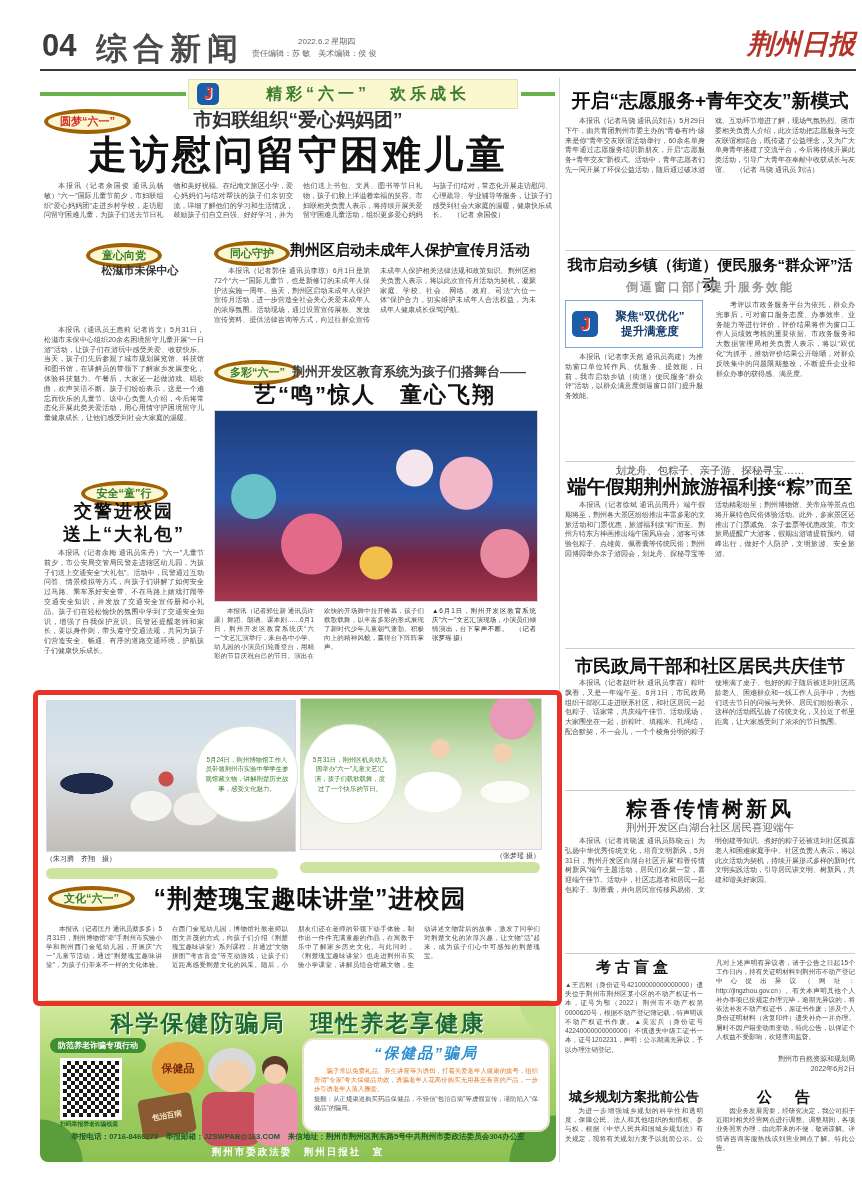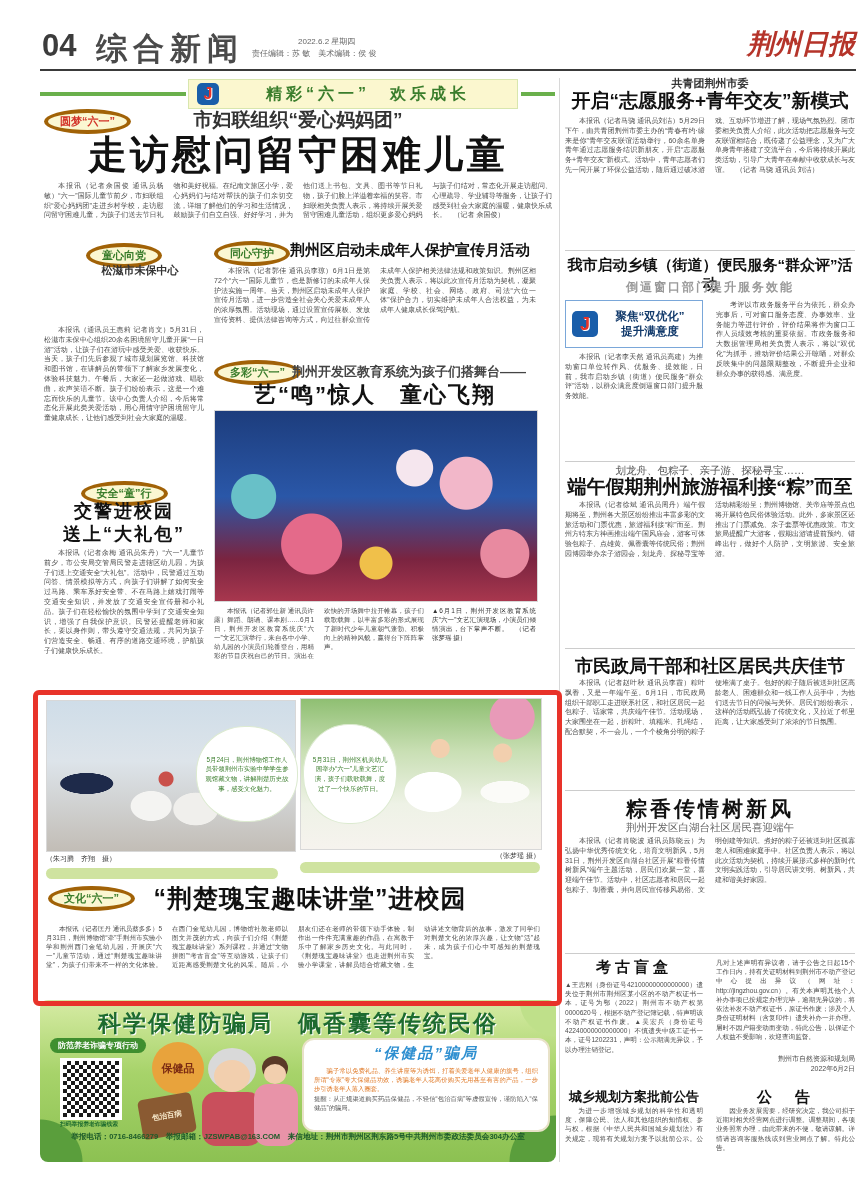--- a/index.html
+++ b/index.html
@@ -118,21 +118,21 @@
 
   <div class="abs" style="left:48px;top:886px;z-index:3;"><span class="tag">文化“六一”</span></div>
   <div class="abs center headline" style="left:110px;top:882px;width:400px;font-size:25px;letter-spacing:1px;z-index:3;">“荆楚瑰宝趣味讲堂”进校园</div>
   <div class="abs body-txt c4" style="left:46px;top:924px;width:494px;height:60px;font-size:6.5px;z-index:3;">本报讯（记者匡丹 通讯员蔡多多）5月31日，荆州博物馆“牵”手荆州市实验小学和荆州西门金笔幼儿园，开展庆“六一”儿童节活动，通过“荆楚瑰宝趣味讲堂”，为孩子们带来不一样的文化体验。在西门金笔幼儿园，博物馆社教老师以图文并茂的方式，向孩子们介绍《荆楚瑰宝趣味讲堂》系列课程，并通过“文物拼图”“考古盲盒”等互动游戏，让孩子们近距离感受荆楚文化的风采。随后，小朋友们还在老师的带领下动手体验，制作出一件件充满童趣的作品，在寓教于乐中了解家乡历史文化。与此同时，《荆楚瑰宝趣味讲堂》也走进荆州市实验小学课堂，讲解员结合馆藏文物，生动讲述文物背后的故事，激发了同学们对荆楚文化的浓厚兴趣，让文物“活”起来，成为孩子们心中可感知的荆楚瑰宝。</div>
 
   <div class="abs" style="left:40px;top:1000px;width:516px;height:162px;border-radius:8px;overflow:hidden;background:
         radial-gradient(circle at 0% 100%, #5a9e3c 0 42px, rgba(0,0,0,0) 43px),
         radial-gradient(circle at 100% 100%, #5a9e3c 0 46px, rgba(0,0,0,0) 47px),
         radial-gradient(circle at 100% 0%, #bfe08a 0 36px, rgba(0,0,0,0) 37px),
         linear-gradient(180deg,#d6eba4 0%,#a7d36a 45%,#8cc152 100%);">
-    <div class="center" style="margin-top:8px;font-size:23px;font-weight:900;color:#1d6b2f;letter-spacing:2px;text-shadow:1px 1px 0 #ffffff;">科学保健防骗局　佩香囊等传统民俗</div>
+    <div class="center" style="margin-top:8px;font-size:23px;font-weight:900;color:#1d6b2f;letter-spacing:2px;text-shadow:1px 1px 0 #ffffff;">科学保健防骗局　理性养老享健康</div>
 
     <div class="abs" style="left:10px;top:38px;padding:2px 8px;background:#3f8f2f;color:#fff;font-size:8px;font-weight:bold;border-radius:9px;">防范养老诈骗专项行动</div>
     <div class="abs qr" style="left:20px;top:58px;width:56px;height:56px;">
       <div class="qr-inner"></div>
     </div>
     <div class="abs center" style="left:6px;top:120px;width:86px;font-size:5.8px;color:#1d6b2f;font-weight:bold;line-height:1.4;">扫码举报养老诈骗线索</div>
 
     <div class="abs" style="left:112px;top:42px;width:52px;height:52px;border-radius:50%;background:#e8a33c;display:flex;align-items:center;justify-content:center;font-size:11px;font-weight:900;color:#7a2a12;">保健品</div>
     <div class="abs" style="left:100px;top:96px;width:54px;height:40px;background:#8a5a32;border-radius:5px;transform:rotate(-10deg);display:flex;align-items:center;justify-content:center;font-size:7.5px;color:#f5e6c8;font-weight:bold;">包治百病</div>
 
@@ -147,23 +147,23 @@
       <div class="abs" style="left:214px;top:84px;width:44px;height:62px;background:#e893a8;border-radius:14px;"></div>
     </div>
 
     <div class="abs" style="left:262px;top:38px;width:244px;height:90px;background:#ffffff;border:2px solid #e8e2c8;border-radius:12px;overflow:hidden;">
       <div class="center" style="margin-top:4px;font-size:15px;font-weight:900;color:#2e8fd0;letter-spacing:2px;font-style:italic;">“保健品”骗局</div>
       <div style="margin:3px 10px 0 10px;font-size:6.3px;color:#e07a28;line-height:1.45;text-align:justify;text-indent:2em;">骗子常以免费礼品、养生讲座等为诱饵，打着关爱老年人健康的旗号，组织所谓“专家”夸大保健品功效，诱骗老年人花高价购买无用甚至有害的产品，一步步引诱老年人落入圈套。</div>
       <div style="margin:2px 10px 0 10px;font-size:6.3px;color:#555;line-height:1.4;text-align:justify;">提醒：从正规渠道购买药品保健品，不轻信“包治百病”等虚假宣传，谨防陷入“保健品”的骗局。</div>
     </div>
 
     <div class="abs center" style="left:8px;top:132px;width:500px;font-size:7.6px;font-weight:bold;color:#1d5c2a;">举报电话：0716-8466279　举报邮箱：JZSWPAB@163.COM　来信地址：荆州市荆州区荆东路5号中共荆州市委政法委员会304办公室</div>
-  </div>
-
-  <div class="abs center kicker" style="left:565px;top:76px;width:290px;font-size:11px;">共青团荆州市委</div>
+    <div class="abs center" style="left:8px;top:146px;width:500px;font-size:9.5px;font-weight:bold;color:#ffffff;letter-spacing:2px;">荆州市委政法委　荆州日报社　宣</div>
+  </div>
+
   <div class="abs center headline" style="left:565px;top:88px;width:290px;font-size:19px;">开启“志愿服务+青年交友”新模式</div>
   <div class="abs body-txt c2" style="left:565px;top:116px;width:290px;height:130px;">本报讯（记者马骁 通讯员刘洁）5月29日下午，由共青团荆州市委主办的“青春有约·缘来是你”青年交友联谊活动举行，60余名单身青年通过志愿服务结识新朋友，开启“志愿服务+青年交友”新模式。活动中，青年志愿者们先一同开展了环保公益活动，随后通过破冰游戏、互动环节增进了解，现场气氛热烈。团市委相关负责人介绍，此次活动把志愿服务与交友联谊相结合，既传递了公益理念，又为广大单身青年搭建了交流平台，今后将持续开展此类活动，引导广大青年在奉献中收获成长与友谊。　（记者 马骁 通讯员 刘洁）</div>
   <div class="rdiv" style="left:565px;top:250px;width:290px;"></div>
 
   <div class="abs center headline" style="left:565px;top:256px;width:290px;font-size:15px;">我市启动乡镇（街道）便民服务“群众评”活动</div>
   <div class="abs center" style="left:565px;top:279px;width:290px;font-size:12px;color:#999;letter-spacing:2px;font-weight:bold;">倒逼窗口部门提升服务效能</div>
   <div class="abs" style="left:565px;top:300px;width:138px;height:48px;border:1px solid #7aa7d9;background:#fff;display:flex;align-items:center;box-sizing:border-box;">
     <span class="jlogo" style="margin-left:6px;width:26px;height:26px;line-height:26px;font-size:18px;">J</span>
     <span style="flex:1;text-align:center;font-size:11.5px;font-weight:900;color:#123a6b;line-height:1.3;">
       <span>聚焦“双优化”</span><br>

